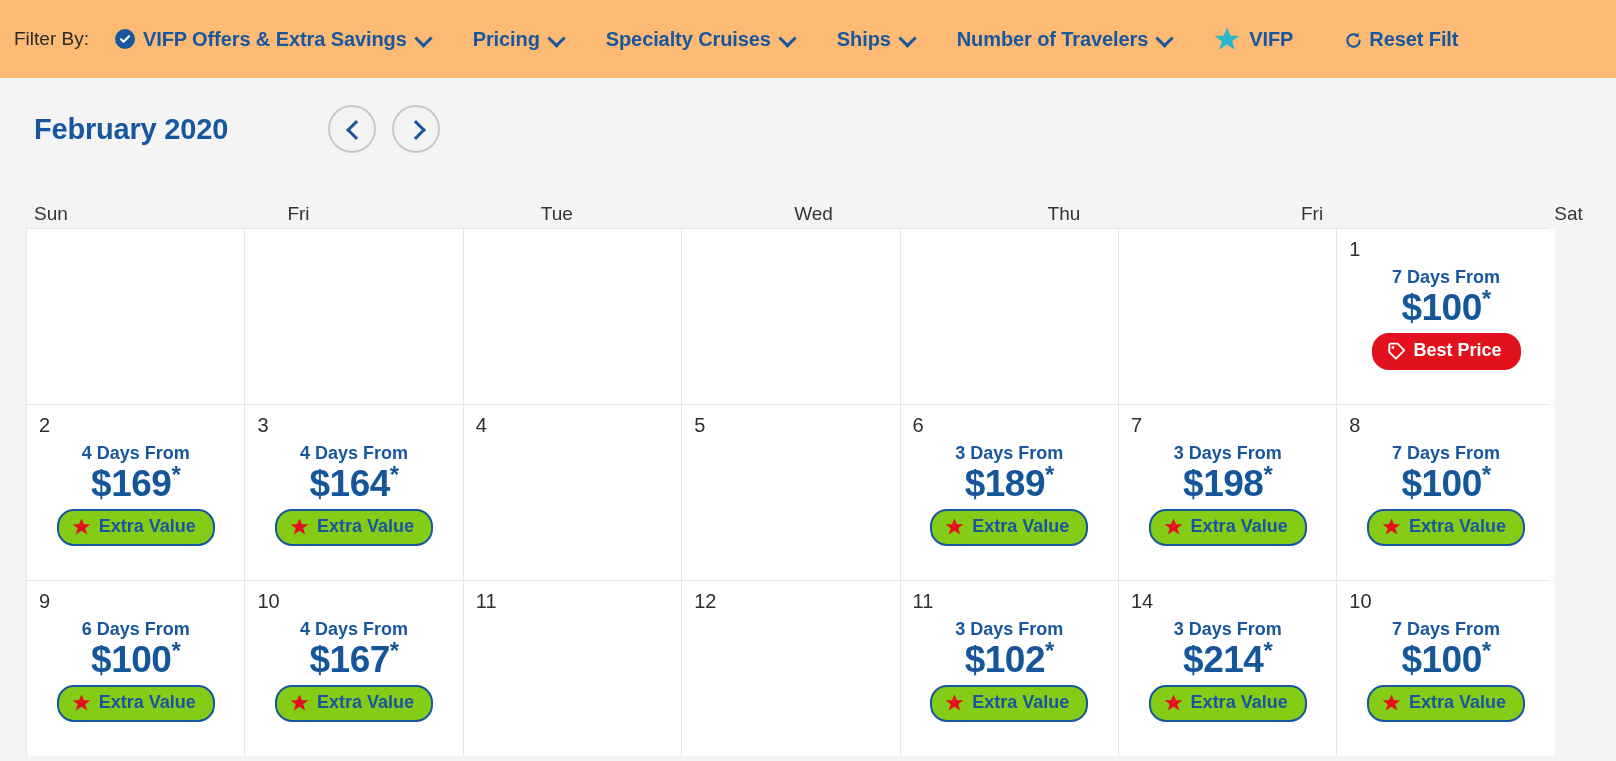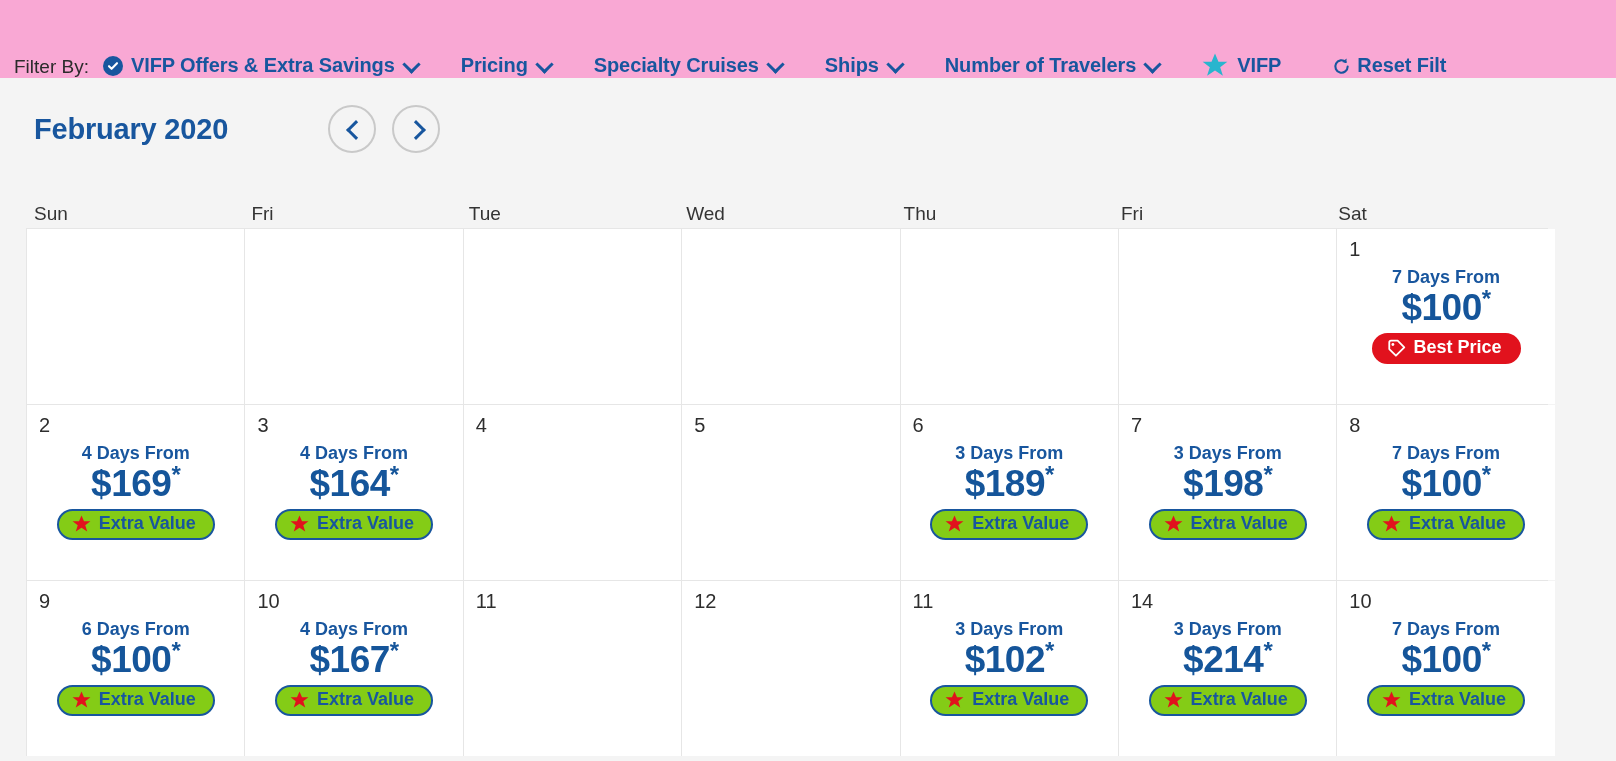--- a/index.html
+++ b/index.html
@@ -7,24 +7,25 @@
     width: 1616px; height: 761px;
     overflow: hidden;
     background: #f4f4f4;
     font-family: "Liberation Sans", sans-serif;
   }
 
   
   .filter-bar {
     position: absolute; top: 0; left: 0;
     width: 1616px; height: 78px;
-    background: #f9a8d4;
-    display: flex; align-items: flex-end;
+    background: #fdba74;
+    display: flex; align-items: center;
     white-space: nowrap;
     overflow: hidden;
+    gap: 12px;
   }
   .filter-label {
     font-size: 19px; color: #2b2b2b;
     margin-left: 14px; margin-right: 14px;
     font-weight: 400;
   }
   .filter-item {
     display: inline-flex; align-items: center;
     font-size: 20px; font-weight: 700; color: #18569e;
     margin-right: 42px;
@@ -89,20 +90,21 @@
   .chev-r::before { left: 0px; transform: rotate(135deg); }
 
   
   .dow-row {
     display: grid;
     grid-template-columns: repeat(7, 217.4px);
     margin-left: 26px;
     width: 1522px;
     height: 48px;
     align-items: flex-end;
+    gap: 36px;
   }
   .dow {
     font-size: 19px; color: #343434; font-weight: 400;
     padding-left: 8px; padding-bottom: 3px;
   }
 
   
   .grid {
     margin-left: 26px;
     width: 1522px;
@@ -136,21 +138,21 @@
   }
   .price {
     font-size: 37px; font-weight: 700; color: #15559a;
     line-height: 1.02;
     letter-spacing: -0.5px;
   }
   .price .ast { font-size: 24px; vertical-align: super; line-height: 0; }
   .badge-row { margin-top: 6px; display: flex; justify-content: center; }
   .badge {
     display: inline-flex; align-items: center; justify-content: center;
-    height: 31px; border-radius: 17px;
+    height: 37px; border-radius: 17px;
     padding: 0 17px 0 13px;
     font-size: 18px; font-weight: 700;
     cursor: pointer;
   }
   .badge.extra {
     background: #84cc16; border: 2px solid #18569e; color: #18569e;
   }
   .badge.best {
     background: #e1121d; color: #ffffff; border: 2px solid #e1121d;
   }

